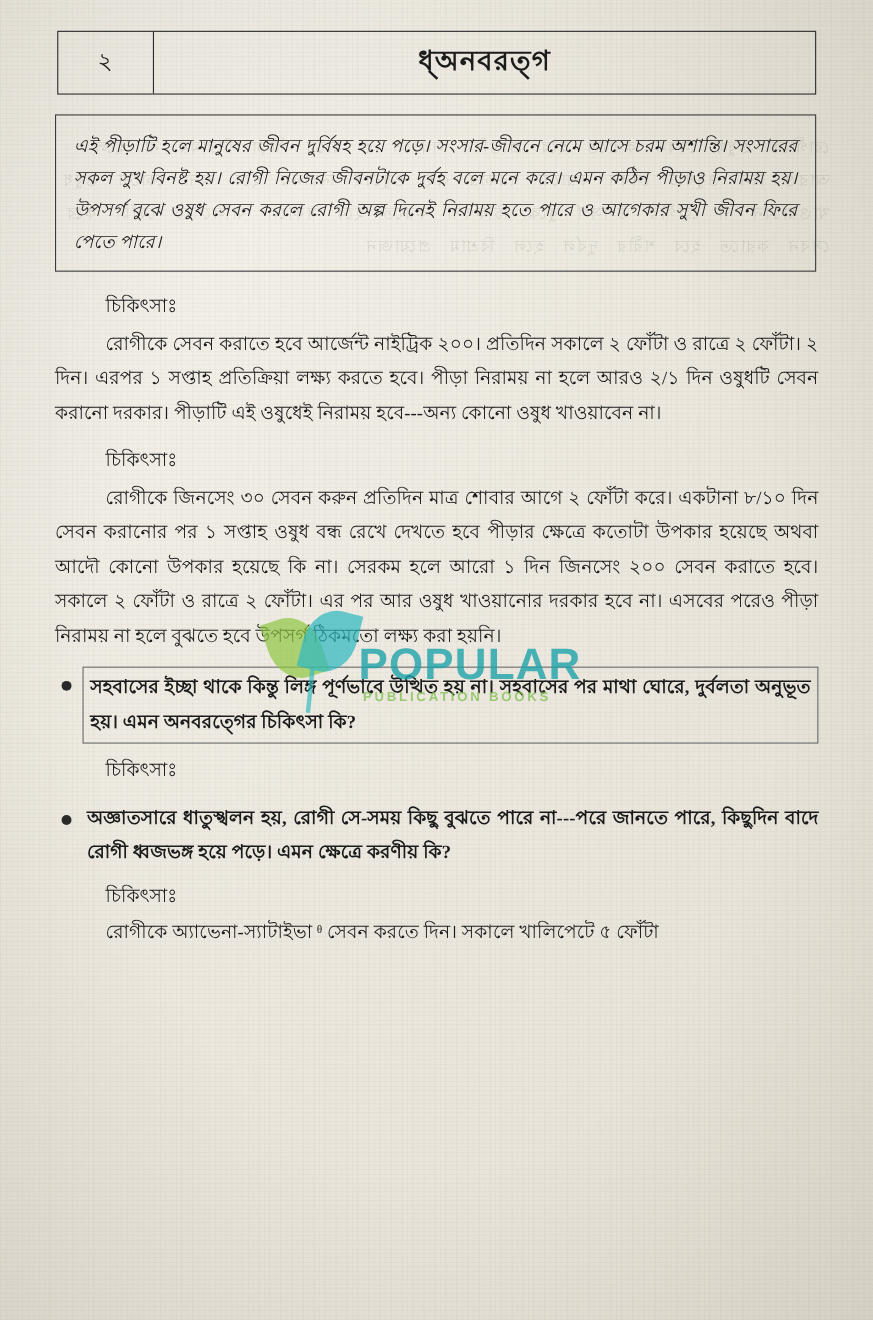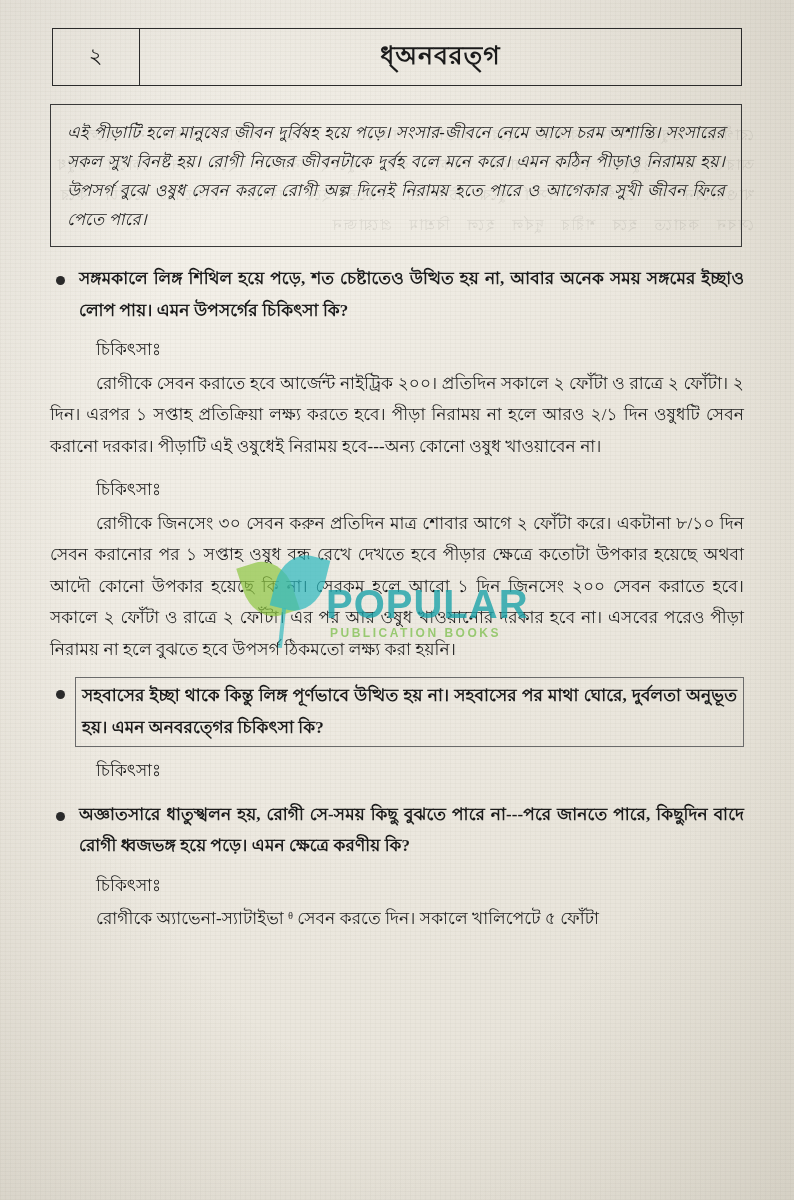--- a/index.html
+++ b/index.html
@@ -225,24 +225,20 @@
     <div class="header-row">
       <div class="page-number-cell">২</div>
       <div class="chapter-title-cell">ধ্অনবরত্গ</div>
     </div>
 
     <div class="intro-box">এই পীড়াটি হলে মানুষের জীবন দুর্বিষহ হয়ে পড়ে। সংসার-জীবনে নেমে আসে চরম অশান্তি। সংসারের সকল সুখ বিনষ্ট হয়। রোগী নিজের জীবনটাকে দুর্বহ বলে মনে করে। এমন কঠিন পীড়াও নিরাময় হয়। উপসর্গ বুঝে ওষুধ সেবন করলে রোগী অল্প দিনেই নিরাময় হতে পারে ও আগেকার সুখী জীবন ফিরে পেতে পারে।</div>
 
     <div class="body">
 
       <div class="qa-block">
-        <div class="bullet-item">
-          <span class="bullet-dot"></span>
-          <div class="question">সঙ্গমকালে লিঙ্গ শিথিল হয়ে পড়ে, শত চেষ্টাতেও উত্থিত হয় না, আবার অনেক সময় সঙ্গমের ইচ্ছাও লোপ পায়। এমন উপসর্গের চিকিৎসা কি?</div>
-        </div>
         <div class="treat-label">চিকিৎসাঃ</div>
         <div class="answer">রোগীকে সেবন করাতে হবে আর্জেন্ট নাইট্রিক ২০০। প্রতিদিন সকালে ২ ফোঁটা ও রাত্রে ২ ফোঁটা। ২ দিন। এরপর ১ সপ্তাহ প্রতিক্রিয়া লক্ষ্য করতে হবে। পীড়া নিরাময় না হলে আরও ২/১ দিন ওষুধটি সেবন করানো দরকার। পীড়াটি এই ওষুধেই নিরাময় হবে---অন্য কোনো ওষুধ খাওয়াবেন না।</div>
       </div>
 
       <div class="qa-block">
         <div class="treat-label">চিকিৎসাঃ</div>
         <div class="answer">রোগীকে জিনসেং ৩০ সেবন করুন প্রতিদিন মাত্র শোবার আগে ২ ফোঁটা করে। একটানা ৮/১০ দিন সেবন করানোর পর ১ সপ্তাহ ওষুধ বন্ধ রেখে দেখতে হবে পীড়ার ক্ষেত্রে কতোটা উপকার হয়েছে অথবা আদৌ কোনো উপকার হয়েছে কি না। সেরকম হলে আরো ১ দিন জিনসেং ২০০ সেবন করাতে হবে। সকালে ২ ফোঁটা ও রাত্রে ২ ফোঁটা। এর পর আর ওষুধ খাওয়ানোর দরকার হবে না। এসবের পরেও পীড়া নিরাময় না হলে বুঝতে হবে উপসর্গ ঠিকমতো লক্ষ্য করা হয়নি।</div>
       </div>
 
       <div class="qa-block">

